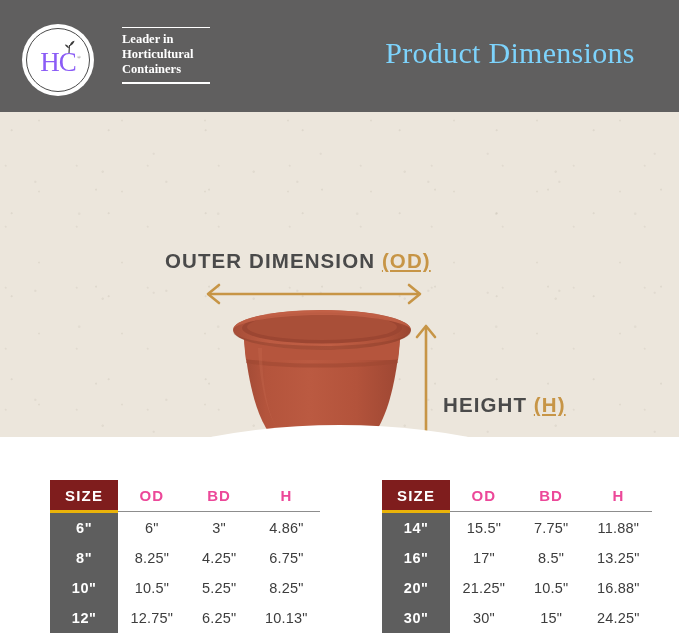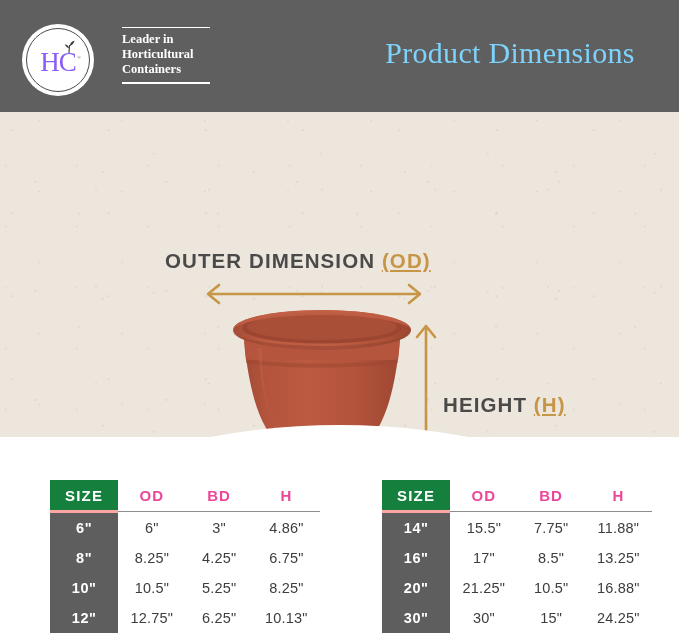--- a/index.html
+++ b/index.html
@@ -181,23 +181,23 @@
   .col-val  { width: 67px; }
 
   .spec-table thead th {
     font-weight: bold;
     color: #ec4899;
     letter-spacing: 1px;
     font-size: 15px;
     border-bottom: 1.3px solid #8d8d8d;
   }
   .spec-table thead th.hdr-size {
-    background: #15803d;
+    background: #7f1d1d;
     color: #ffffff;
-    border-bottom: 3px solid #fca5a5;
+    border-bottom: 3px solid #eab308;
     letter-spacing: 1.2px;
   }
   .spec-table tbody td.cell-size {
     background: #5e5e5e;
     color: #ffffff;
     font-weight: bold;
     letter-spacing: 0.6px;
   }
   .spec-table tbody td.cell-val {
     color: #3d3d3d;

